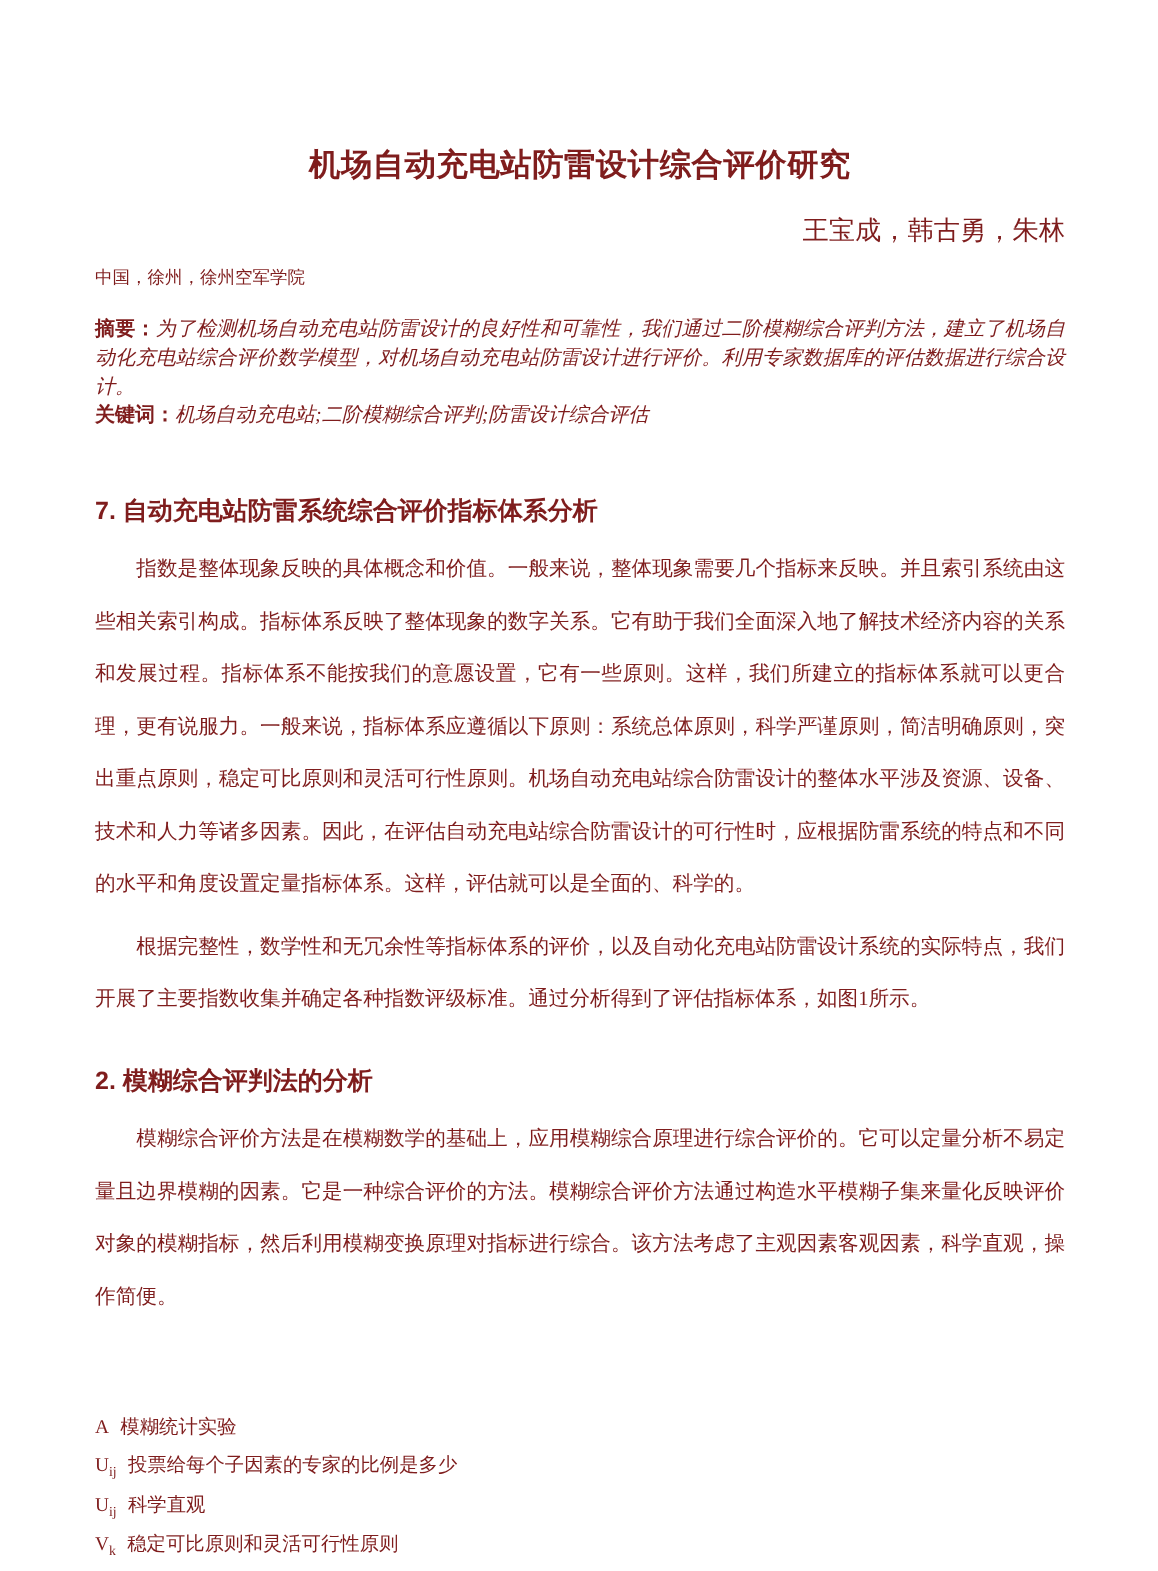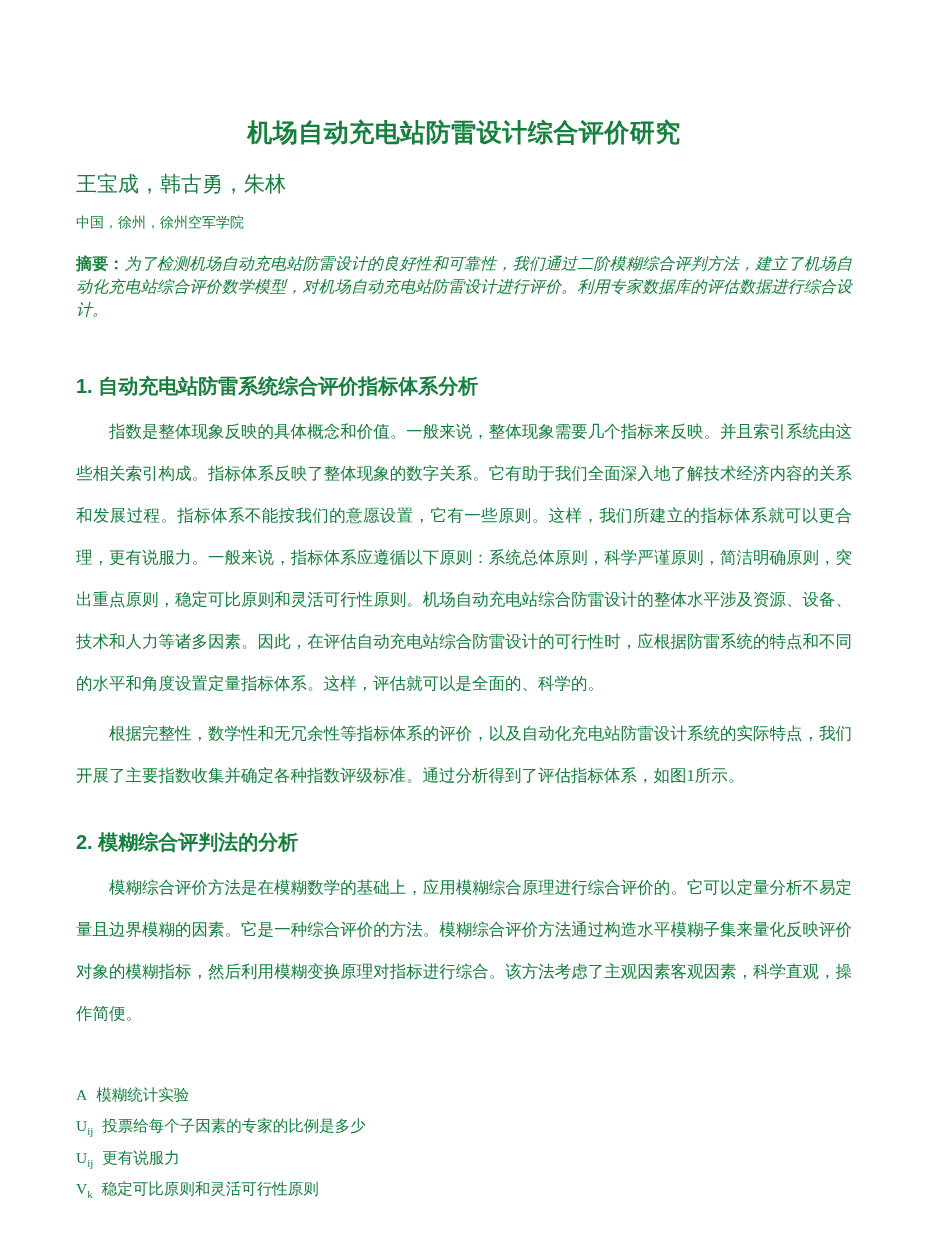--- a/index.html
+++ b/index.html
@@ -8,38 +8,38 @@
     background: #ffffff;
   }
   .page {
     position: relative;
     width: 926px;
     height: 1257px;
     box-sizing: border-box;
     margin: 0 auto;
     padding: 116px 74px 40px 76px;
     background: #ffffff;
-    color: #15803d;
+    color: #7f1d1d;
     font-family: "Liberation Serif", serif;
     overflow: hidden;
   }
   .paper-title {
     margin: 0;
     font-family: "Liberation Sans", sans-serif;
     font-weight: bold;
     font-size: 25px;
     line-height: 1.3;
     letter-spacing: 0.5px;
     text-align: center;
   }
   .authors {
     margin: 22px 0 0 0;
     font-size: 21px;
     line-height: 1.3;
-    text-align: left;
+    text-align: right;
   }
   .affiliation {
     margin: 16px 0 0 0;
     font-size: 14px;
     line-height: 1.3;
   }
   .front-matter {
     margin-top: 20px;
   }
   .front-matter p {
@@ -74,21 +74,21 @@
     font-size: 16.5px;
     line-height: 42px;
     text-align: justify;
     text-justify: inter-ideograph;
     text-indent: 2em;
   }
   .body-para + .body-para {
     margin-top: 8px;
   }
   .symbol-list {
-    margin-top: 44px;
+    margin-top: 68px;
     font-size: 15.5px;
     line-height: 31.5px;
   }
   .symbol-item {
     white-space: nowrap;
   }
   .symbol {
     font-family: "Liberation Serif", serif;
     margin-right: 9px;
   }
@@ -103,23 +103,24 @@
 <div class="page">
 
   <h1 class="paper-title">机场自动充电站防雷设计综合评价研究</h1>
 
   <div class="authors">王宝成，韩古勇，朱林</div>
 
   <div class="affiliation">中国，徐州，徐州空军学院</div>
 
   <div class="front-matter">
     <p><span class="fm-label">摘要：</span><span class="kai">为了检测机场自动充电站防雷设计的良好性和可靠性，我们通过二阶模糊综合评判方法，建立了机场自动化充电站综合评价数学模型，对机场自动充电站防雷设计进行评价。利用专家数据库的评估数据进行综合设计。</span></p>
+    <p><span class="fm-label">关键词：</span><span class="kai">机场自动充电站;二阶模糊综合评判;防雷设计综合评估</span></p>
   </div>
 
-  <h2 class="section-heading">1. 自动充电站防雷系统综合评价指标体系分析</h2>
+  <h2 class="section-heading">7. 自动充电站防雷系统综合评价指标体系分析</h2>
 
   <p class="body-para">指数是整体现象反映的具体概念和价值。一般来说，整体现象需要几个指标来反映。并且索引系统由这些相关索引构成。指标体系反映了整体现象的数字关系。它有助于我们全面深入地了解技术经济内容的关系和发展过程。指标体系不能按我们的意愿设置，它有一些原则。这样，我们所建立的指标体系就可以更合理，更有说服力。一般来说，指标体系应遵循以下原则：系统总体原则，科学严谨原则，简洁明确原则，突出重点原则，稳定可比原则和灵活可行性原则。机场自动充电站综合防雷设计的整体水平涉及资源、设备、技术和人力等诸多因素。因此，在评估自动充电站综合防雷设计的可行性时，应根据防雷系统的特点和不同的水平和角度设置定量指标体系。这样，评估就可以是全面的、科学的。</p>
 
   <p class="body-para">根据完整性，数学性和无冗余性等指标体系的评价，以及自动化充电站防雷设计系统的实际特点，我们开展了主要指数收集并确定各种指数评级标准。通过分析得到了评估指标体系，如图1所示。</p>
 
   <h2 class="section-heading second">2. 模糊综合评判法的分析</h2>
 
   <p class="body-para">模糊综合评价方法是在模糊数学的基础上，应用模糊综合原理进行综合评价的。它可以定量分析不易定量且边界模糊的因素。它是一种综合评价的方法。模糊综合评价方法通过构造水平模糊子集来量化反映评价对象的模糊指标，然后利用模糊变换原理对指标进行综合。该方法考虑了主观因素客观因素，科学直观，操作简便。</p>
 
   <div class="symbol-list">
@@ -127,21 +128,21 @@
     <div class="symbol-item">
       <span class="symbol"><span>A</span><sub></sub></span><span class="desc">模糊统计实验</span>
     </div>
 
 
     <div class="symbol-item">
       <span class="symbol"><span>U</span><sub>ij</sub></span><span class="desc">投票给每个子因素的专家的比例是多少</span>
     </div>
 
     <div class="symbol-item">
-      <span class="symbol"><span>U</span><sub>ij</sub></span><span class="desc">更有说服力</span>
+      <span class="symbol"><span>U</span><sub>ij</sub></span><span class="desc">科学直观</span>
     </div>
 
     <div class="symbol-item">
       <span class="symbol"><span>V</span><sub>k</sub></span><span class="desc">稳定可比原则和灵活可行性原则</span>
     </div>
 
   </div>
 
 </div>
 

